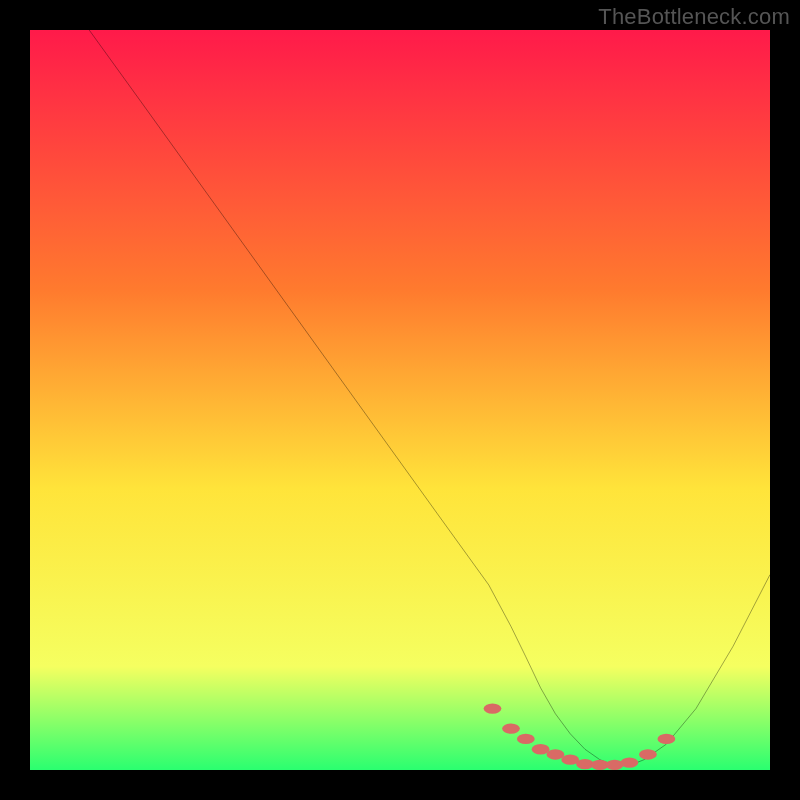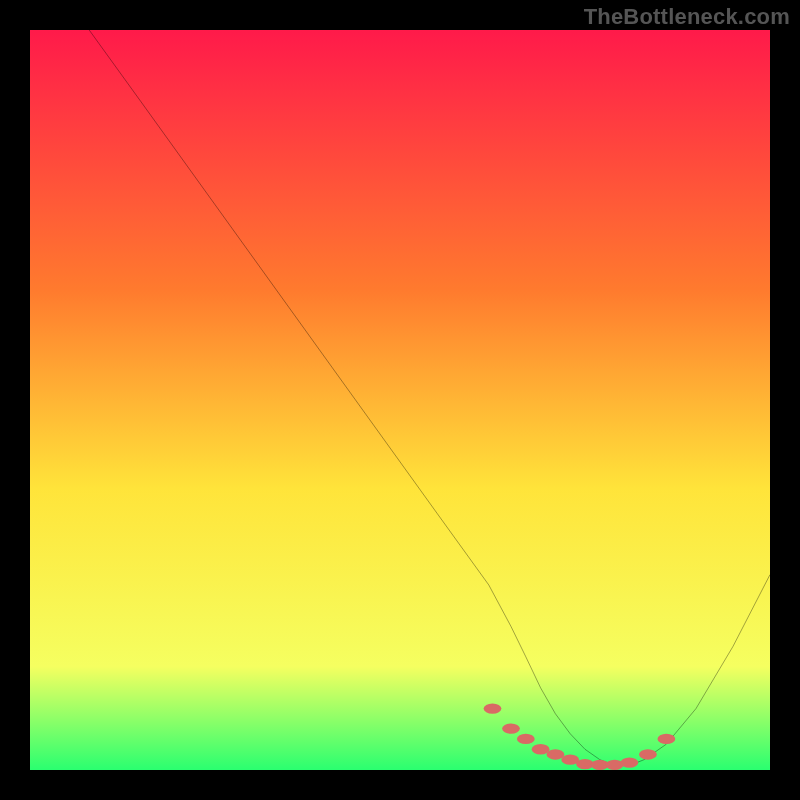--- a/index.html
+++ b/index.html
@@ -10,21 +10,21 @@
     height: 800px;
     position: relative;
     font-family: Arial, Helvetica, sans-serif;
   }
   .watermark {
     position: absolute;
     top: 4px;
     right: 10px;
     color: #555;
     font-size: 22px;
-    font-weight: 700;
+    font-weight: 400;
     z-index: 10;
     letter-spacing: 0.2px;
   }
   .plot-area {
     position: absolute;
     left: 30px;
     top: 30px;
     width: 740px;
     height: 740px;
     overflow: visible;

